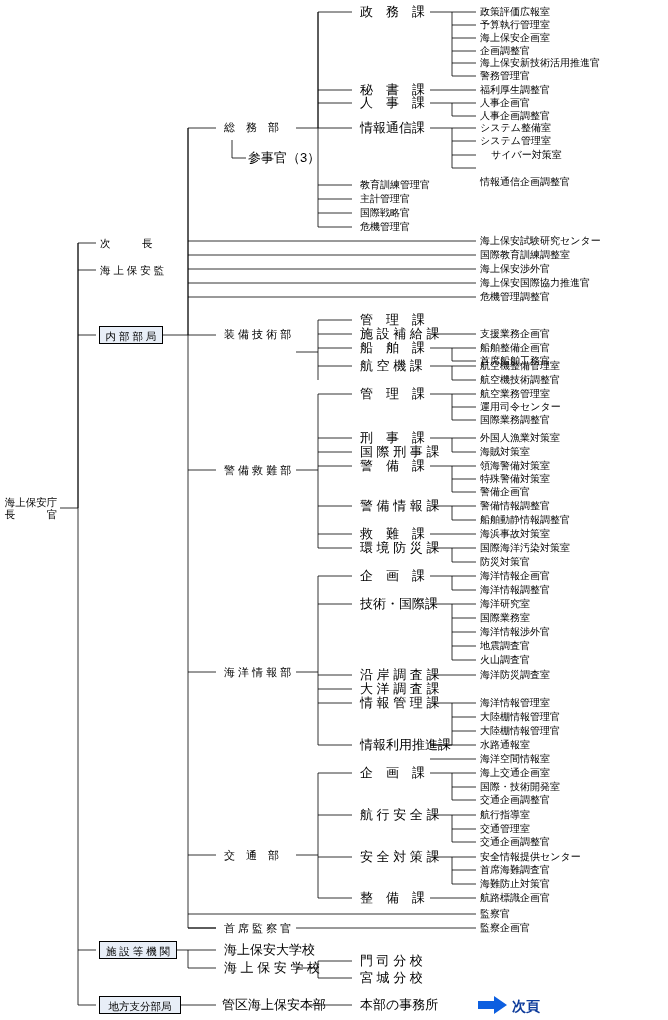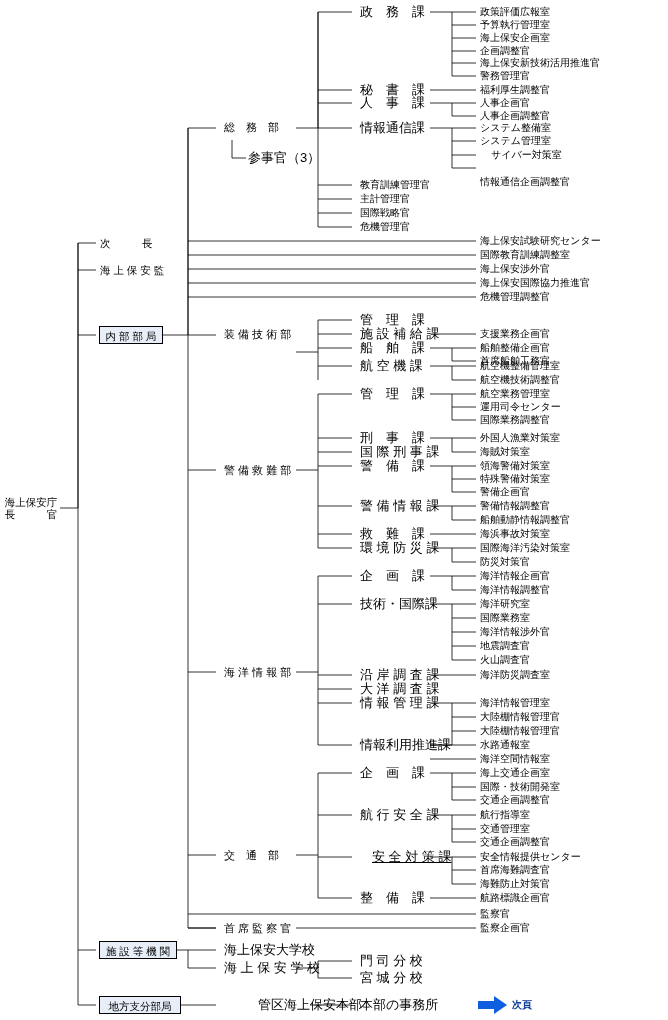--- a/index.html
+++ b/index.html
@@ -26,21 +26,21 @@
     font-size:10.5px;
   }
   .plain{background:transparent;}
   .lvl-dept{font-size:11px;}
   .lvl-div{font-size:13px;}
   .lvl-leaf{font-size:10px;}
   svg{position:absolute;left:0;top:0;overflow:visible;}
   .ln{stroke:#000;stroke-width:0.8px;fill:none;}
   .nextpage{
     position:absolute;
-    font-size:10px;
+    font-size:14px;
     color:#0d3b9b;
     font-weight:bold;
     white-space:nowrap;
   }
   .arrow{
     position:absolute;
   }
 </style>
 </head>
 <body>
@@ -248,21 +248,21 @@
   <div class="node lvl-dept" style="left:224px;top:464px;">警 備 救 難 部</div>
   <div class="node lvl-dept" style="left:224px;top:666px;text-align:right;">海 洋 情 報 部</div>
   <div class="node lvl-dept" style="left:224px;top:849px;">交　通　部</div>
   <div class="node lvl-dept" style="left:224px;top:922px;">首 席 監 察 官</div>
 
   <div class="node lvl-div" style="left:224px;top:944px;">海上保安大学校</div>
   <div class="node lvl-div" style="left:224px;top:962px;">海 上 保 安 学 校</div>
   <div class="node lvl-div" style="left:360px;top:955px;">門 司 分 校</div>
   <div class="node lvl-div" style="left:360px;top:972px;">宮 城 分 校</div>
 
-  <div class="node lvl-div" style="left:222px;top:999px;margin-left:36px;">管区海上保安本部</div>
+  <div class="node lvl-div" style="left:222px;top:999px;">管区海上保安本部</div>
   <div class="node lvl-div" style="left:360px;top:999px;">本部の事務所</div>
 
   <svg class="arrow" style="left:478px;top:996px;width:30px;height:18px;" viewBox="0 0 30 18">
     <polygon points="0,5 16,5 16,0 29,9 16,18 16,13 0,13" fill="#0d5fe0"></polygon>
   </svg>
   <div class="nextpage" style="left:512px;top:998px;">次頁</div>
 
   <div class="node lvl-div" style="left:360px;top:6px;">政　務　課</div>
   <div class="node lvl-div" style="left:360px;top:84px;">秘　書　課</div>
   <div class="node lvl-div" style="left:360px;top:97px;">人　事　課</div>
@@ -345,21 +345,21 @@
   <div class="node lvl-leaf" style="left:480px;top:654px;">火山調査官</div>
   <div class="node lvl-leaf" style="left:480px;top:669px;">海洋防災調査室</div>
   <div class="node lvl-leaf" style="left:480px;top:697px;">海洋情報管理室</div>
   <div class="node lvl-leaf" style="left:480px;top:711px;">大陸棚情報管理官</div>
   <div class="node lvl-leaf" style="left:480px;top:725px;">大陸棚情報管理官</div>
   <div class="node lvl-leaf" style="left:480px;top:739px;">水路通報室</div>
   <div class="node lvl-leaf" style="left:480px;top:753px;">海洋空間情報室</div>
 
   <div class="node lvl-div" style="left:360px;top:767px;">企　画　課</div>
   <div class="node lvl-div" style="left:360px;top:809px;">航 行 安 全 課</div>
-  <div class="node lvl-div" style="left:372px;top:851px;text-decoration:underline;">安 全 対 策 課</div>
+  <div class="node lvl-div" style="left:360px;top:851px;">安 全 対 策 課</div>
   <div class="node lvl-div" style="left:360px;top:892px;">整　備　課</div>
 
   <div class="node lvl-leaf" style="left:480px;top:767px;">海上交通企画室</div>
   <div class="node lvl-leaf" style="left:480px;top:781px;">国際・技術開発室</div>
   <div class="node lvl-leaf" style="left:480px;top:794px;">交通企画調整官</div>
   <div class="node lvl-leaf" style="left:480px;top:809px;">航行指導室</div>
   <div class="node lvl-leaf" style="left:480px;top:823px;">交通管理室</div>
   <div class="node lvl-leaf" style="left:480px;top:836px;">交通企画調整官</div>
   <div class="node lvl-leaf" style="left:480px;top:851px;">安全情報提供センター</div>
   <div class="node lvl-leaf" style="left:480px;top:864px;">首席海難調査官</div>

